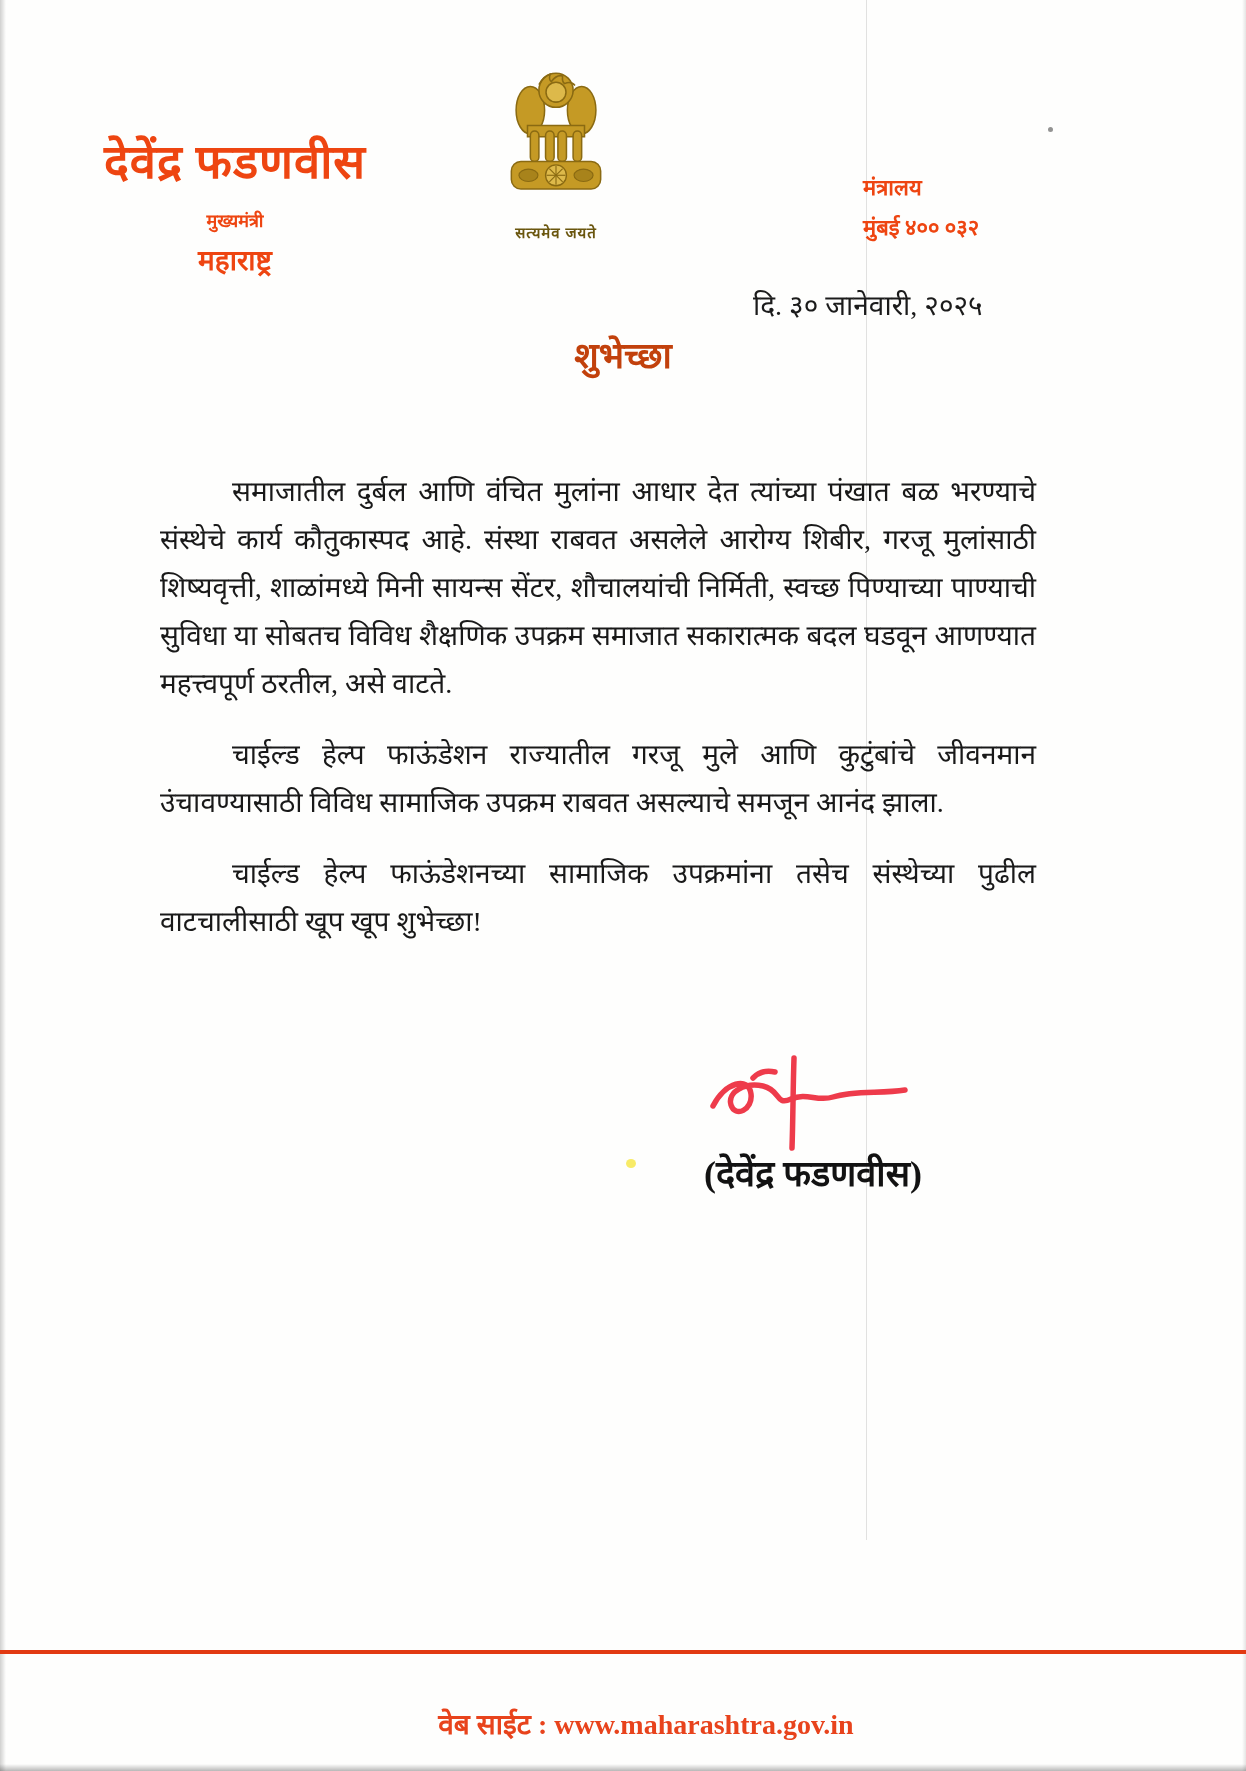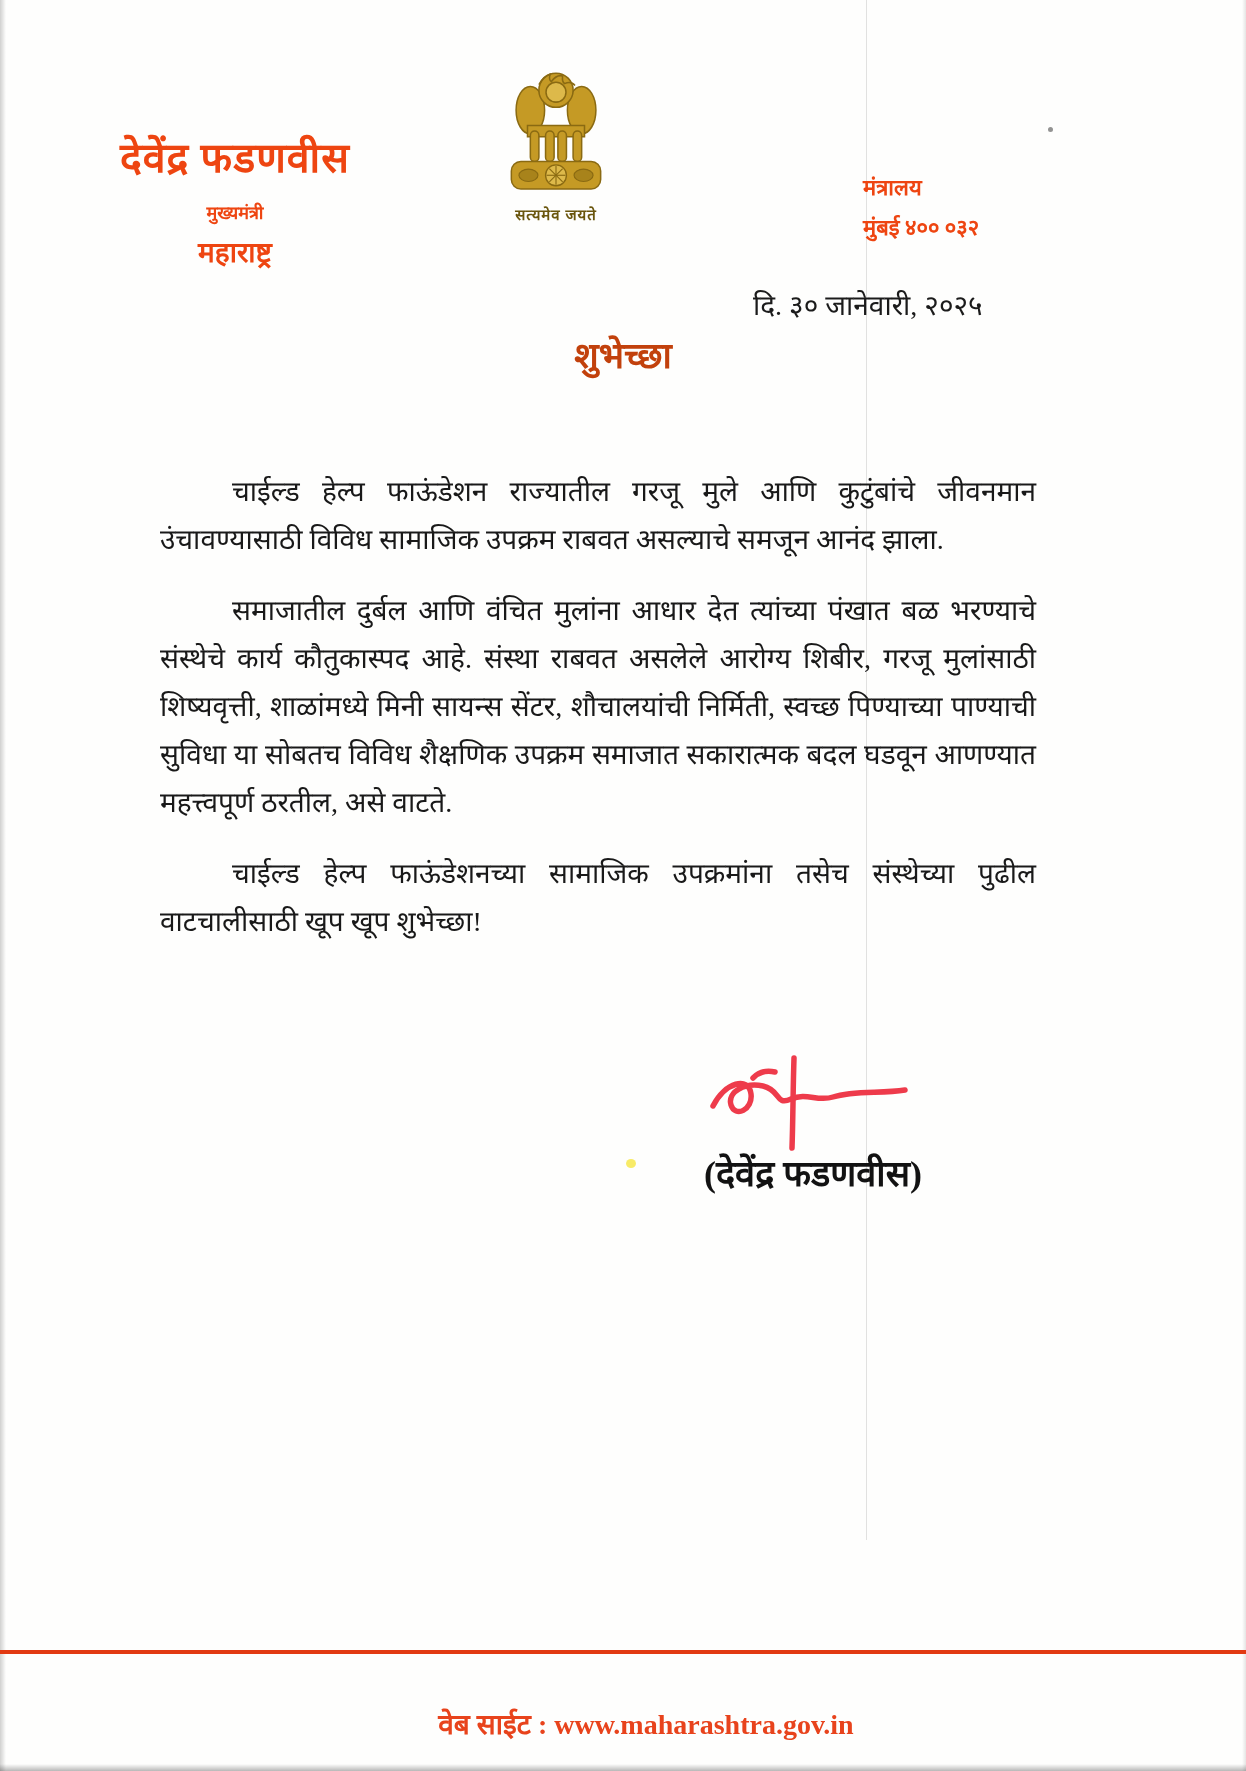--- a/index.html
+++ b/index.html
@@ -11,26 +11,26 @@
   
   .fold-line { position:absolute; left:866px; top:0; width:1px; height:1540px; background:rgba(150,150,150,0.28); }
   .edge-left { position:absolute; left:0; top:0; width:6px; height:100%; background:linear-gradient(to right, rgba(0,0,0,0.18), rgba(0,0,0,0)); }
   .edge-right { position:absolute; right:0; top:0; width:4px; height:100%; background:linear-gradient(to left, rgba(0,0,0,0.10), rgba(0,0,0,0)); }
   .edge-bottom { position:absolute; left:0; bottom:0; width:100%; height:7px; background:linear-gradient(to top, rgba(0,0,0,0.28), rgba(0,0,0,0)); }
   .speck-yellow { position:absolute; left:626px; top:1159px; width:10px; height:9px; border-radius:50%; background:#f7e74c; opacity:.85; }
   .speck-dark { position:absolute; left:1048px; top:127px; width:5px; height:5px; border-radius:50%; background:#3a3a3a; opacity:.55; }
 
   
   .sender { position:absolute; left:90px; top:128px; width:290px; text-align:center; color:#ee4511; }
-  .sender-name { font-size:41px; font-weight:bold; letter-spacing:1px; }
+  .sender-name { font-size:47px; font-weight:bold; letter-spacing:1px; }
   .sender-title { font-size:18px; font-weight:bold; margin-top:16px; }
   .sender-state { font-size:28px; font-weight:bold; margin-top:8px; }
 
   .emblem { position:absolute; left:492px; top:68px; width:128px; text-align:center; }
-  .emblem-caption { font-size:15px; font-weight:bold; color:#6a560e; margin-top:2px; letter-spacing:1px; }
+  .emblem-caption { font-size:15px; font-weight:bold; color:#6a560e; margin-top:20px; letter-spacing:1px; }
 
   .office { position:absolute; left:863px; top:168px; color:#ee4511; font-size:22px; font-weight:bold; line-height:40px; }
 
   .date { position:absolute; left:753px; top:285px; font-size:28px; color:#1b1b1b; }
 
   .subject { position:absolute; left:0; top:330px; width:100%; margin:0; text-align:center; font-size:36px; font-weight:bold; color:#c2410c; }
 
   main { position:absolute; left:160px; top:468px; width:876px; }
   main p { margin:0 0 23px 0; font-size:28px; line-height:48px; color:#191919; text-align:justify; text-indent:72px; }
 
@@ -95,22 +95,22 @@
   <div class="office">
     <div>मंत्रालय</div>
     <div>मुंबई ४०० ०३२</div>
   </div>
 
   <div class="date">दि. ३० जानेवारी, २०२५</div>
 
   <h1 class="subject">शुभेच्छा</h1>
 
   <main>
+    <p>समाजातील दुर्बल आणि वंचित मुलांना आधार देत त्यांच्या पंखात बळ भरण्याचे संस्थेचे कार्य कौतुकास्पद आहे. संस्था राबवत असलेले आरोग्य शिबीर, गरजू मुलांसाठी शिष्यवृत्ती, शाळांमध्ये मिनी सायन्स सेंटर, शौचालयांची निर्मिती, स्वच्छ पिण्याच्या पाण्याची सुविधा या सोबतच विविध शैक्षणिक उपक्रम समाजात सकारात्मक बदल घडवून आणण्यात महत्त्वपूर्ण ठरतील, असे वाटते.</p>
     <p>चाईल्ड हेल्प फाऊंडेशन राज्यातील गरजू मुले आणि कुटुंबांचे जीवनमान उंचावण्यासाठी विविध सामाजिक उपक्रम राबवत असल्याचे समजून आनंद झाला.</p>
-    <p>समाजातील दुर्बल आणि वंचित मुलांना आधार देत त्यांच्या पंखात बळ भरण्याचे संस्थेचे कार्य कौतुकास्पद आहे. संस्था राबवत असलेले आरोग्य शिबीर, गरजू मुलांसाठी शिष्यवृत्ती, शाळांमध्ये मिनी सायन्स सेंटर, शौचालयांची निर्मिती, स्वच्छ पिण्याच्या पाण्याची सुविधा या सोबतच विविध शैक्षणिक उपक्रम समाजात सकारात्मक बदल घडवून आणण्यात महत्त्वपूर्ण ठरतील, असे वाटते.</p>
     <p>चाईल्ड हेल्प फाऊंडेशनच्या सामाजिक उपक्रमांना तसेच संस्थेच्या पुढील वाटचालीसाठी खूप खूप शुभेच्छा!</p>
   </main>
 
   <div class="signature-block">
     <svg class="signature-svg" width="232" height="100" viewBox="0 0 232 100" aria-hidden="true">
       <g fill="none" stroke="#ee3b4b" stroke-width="5.5" stroke-linecap="round">
         <path d="M16 54 C28 30 52 24 54 42 C56 58 38 66 34 53 C30 40 48 30 66 34 C84 38 78 54 94 47 C110 40 120 50 136 45 C158 38 184 42 208 38"></path>
         <path d="M97 6 C96 36 96 68 95 96"></path>
         <path d="M56 26 C62 20 70 18 78 20"></path>
       </g>

